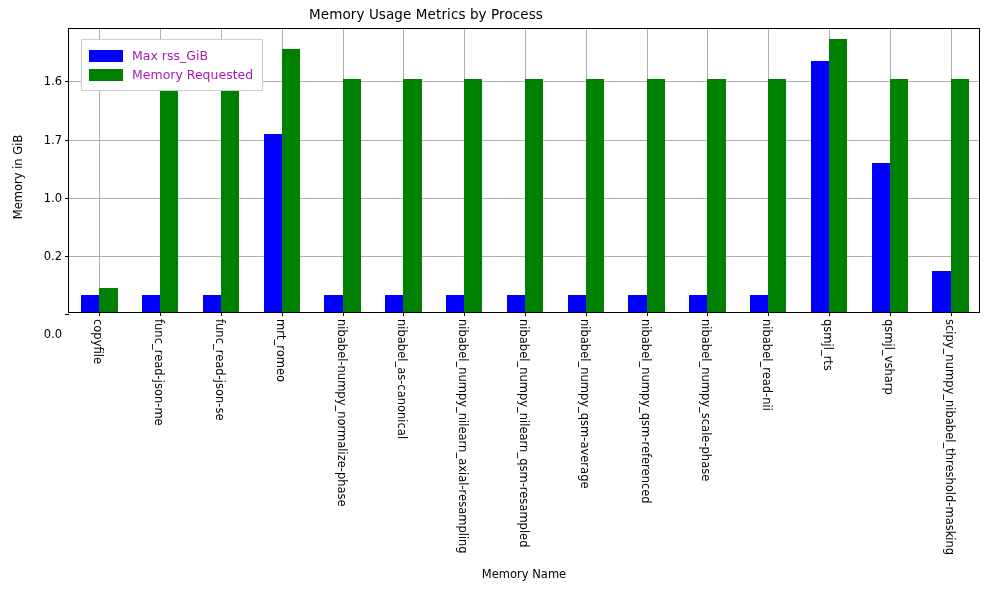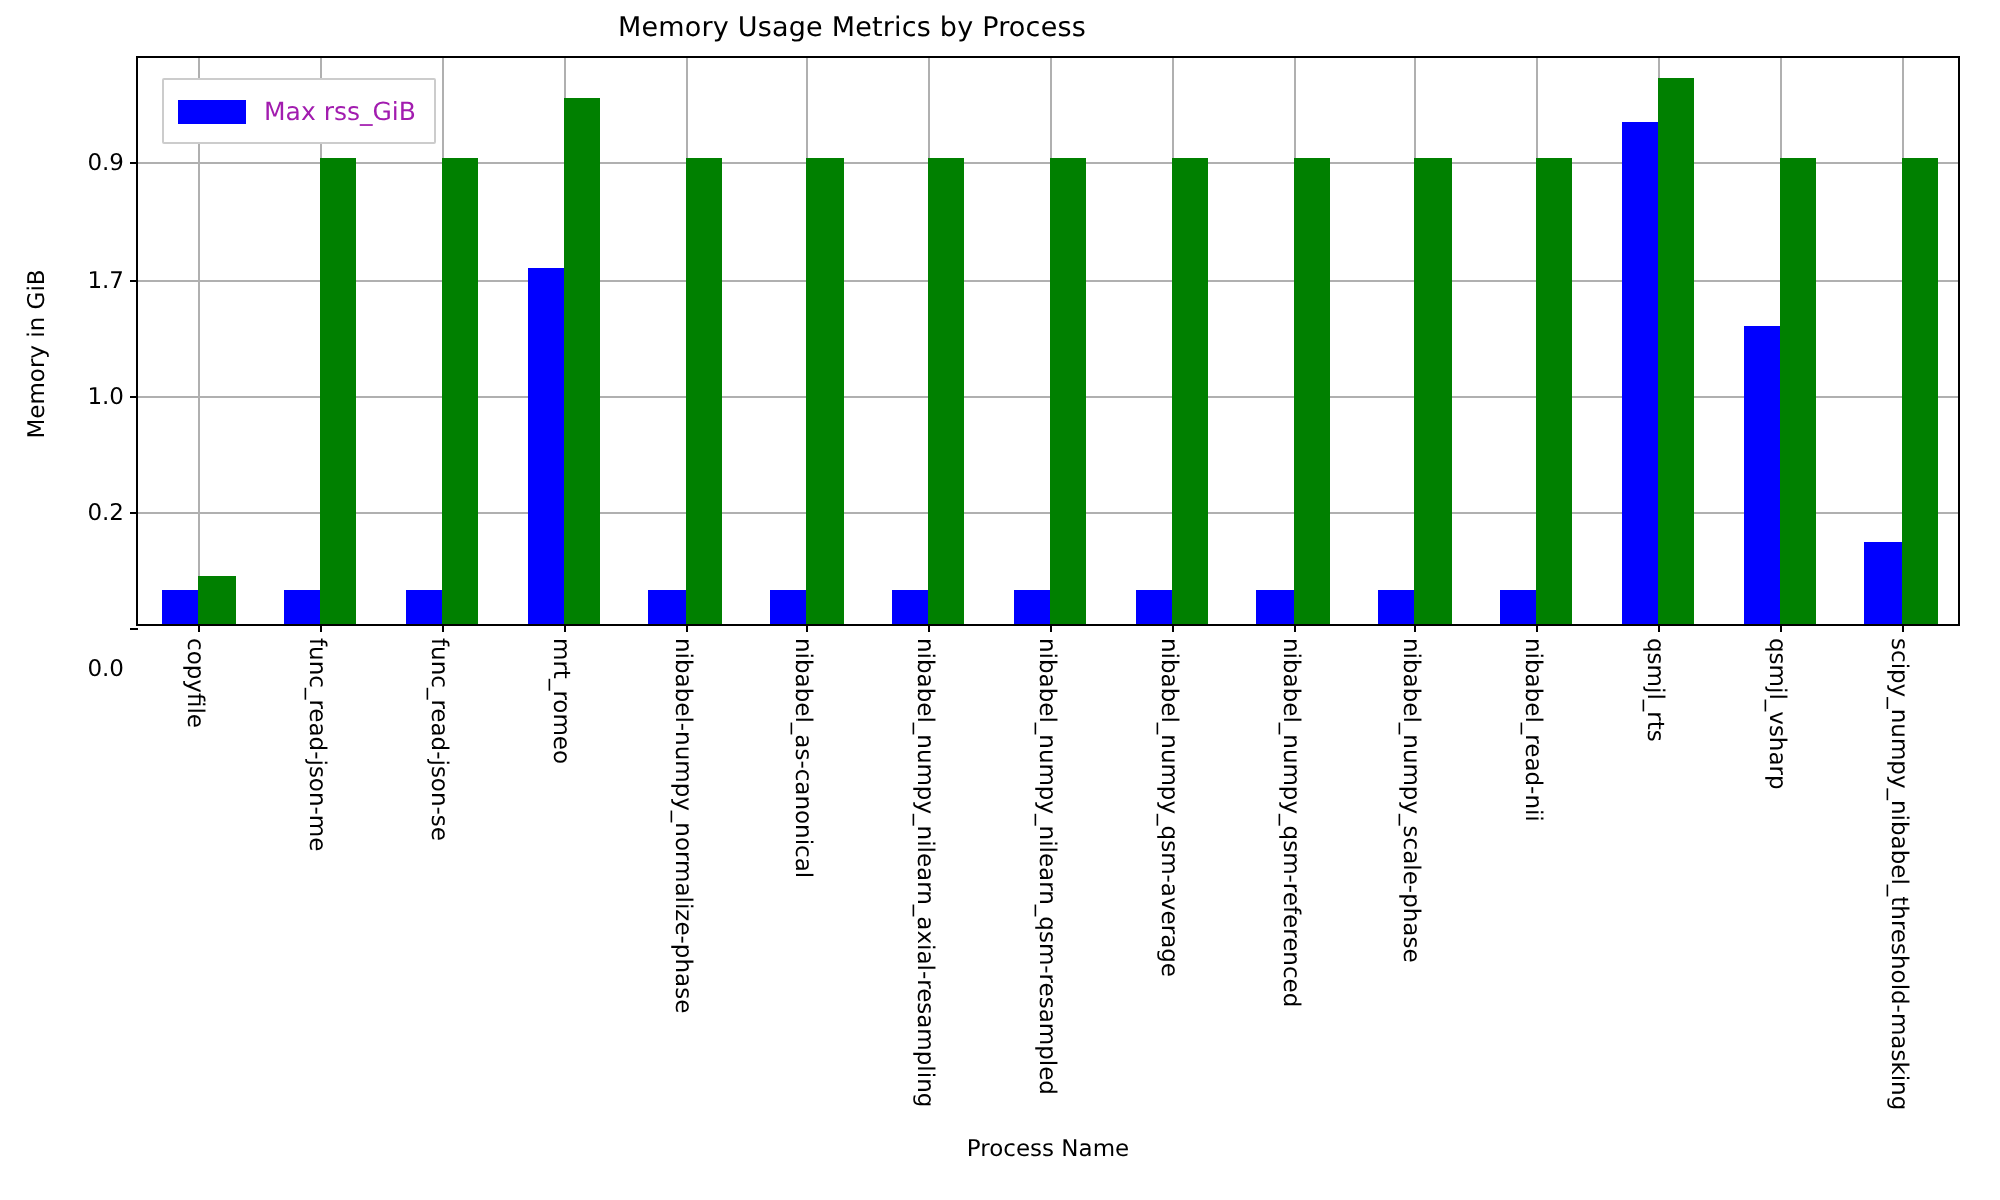--- a/index.html
+++ b/index.html
@@ -125,26 +125,30 @@
     <div class="ylabels" id="ylabels">
         <div class="ytick-line" style="top: 285px;"></div>
         <div class="ytl" style="top: 285px; margin-top: 20px;">0.0</div>
         <div class="ytick-line" style="top: 226.837px;"></div>
         <div class="ytl" style="top: 226.837px;">0.2</div>
         <div class="ytick-line" style="top: 168.673px;"></div>
         <div class="ytl" style="top: 168.673px;">1.0</div>
         <div class="ytick-line" style="top: 110.51px;"></div>
         <div class="ytl" style="top: 110.51px;">1.7</div>
         <div class="ytick-line" style="top: 52.3469px;"></div>
-        <div class="ytl" style="top: 52.3469px;">0.9</div>
+        <div class="ytl" style="top: 52.3469px;">1.6</div>
       </div>
     <div class="legend">
       <div class="legend-row">
         <span class="legend-swatch rss"></span>
         <span class="legend-text">Max rss_GiB</span>
+      </div>
+      <div class="legend-row">
+        <span class="legend-swatch req"></span>
+        <span class="legend-text">Memory Requested</span>
       </div>
     </div>
   </div>
 
   <div id="xlabels">
       <div class="xlab" style="left: 103.4px;">copyfile</div>
       <div class="xlab" style="left: 164.2px;">func_read-json-me</div>
       <div class="xlab" style="left: 225px;">func_read-json-se</div>
       <div class="xlab" style="left: 285.8px;">mrt_romeo</div>
       <div class="xlab" style="left: 346.6px;">nibabel-numpy_normalize-phase</div>
@@ -153,16 +157,16 @@
       <div class="xlab" style="left: 529px;">nibabel_numpy_nilearn_qsm-resampled</div>
       <div class="xlab" style="left: 589.8px;">nibabel_numpy_qsm-average</div>
       <div class="xlab" style="left: 650.6px;">nibabel_numpy_qsm-referenced</div>
       <div class="xlab" style="left: 711.4px;">nibabel_numpy_scale-phase</div>
       <div class="xlab" style="left: 772.2px;">nibabel_read-nii</div>
       <div class="xlab" style="left: 833px;">qsmjl_rts</div>
       <div class="xlab" style="left: 893.8px;">qsmjl_vsharp</div>
       <div class="xlab" style="left: 954.6px;">scipy_numpy_nibabel_threshold-masking</div>
     </div>
 
-  <div class="xaxis-title">Process Name</div>
+  <div class="xaxis-title">Memory Name</div>
   <div class="yaxis-title">Memory in GiB</div>
 
 </div>
 
 </body></html>

